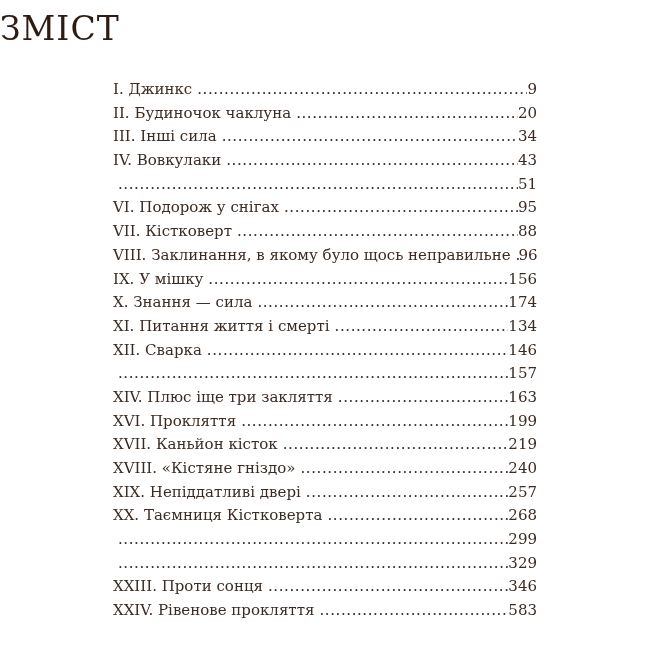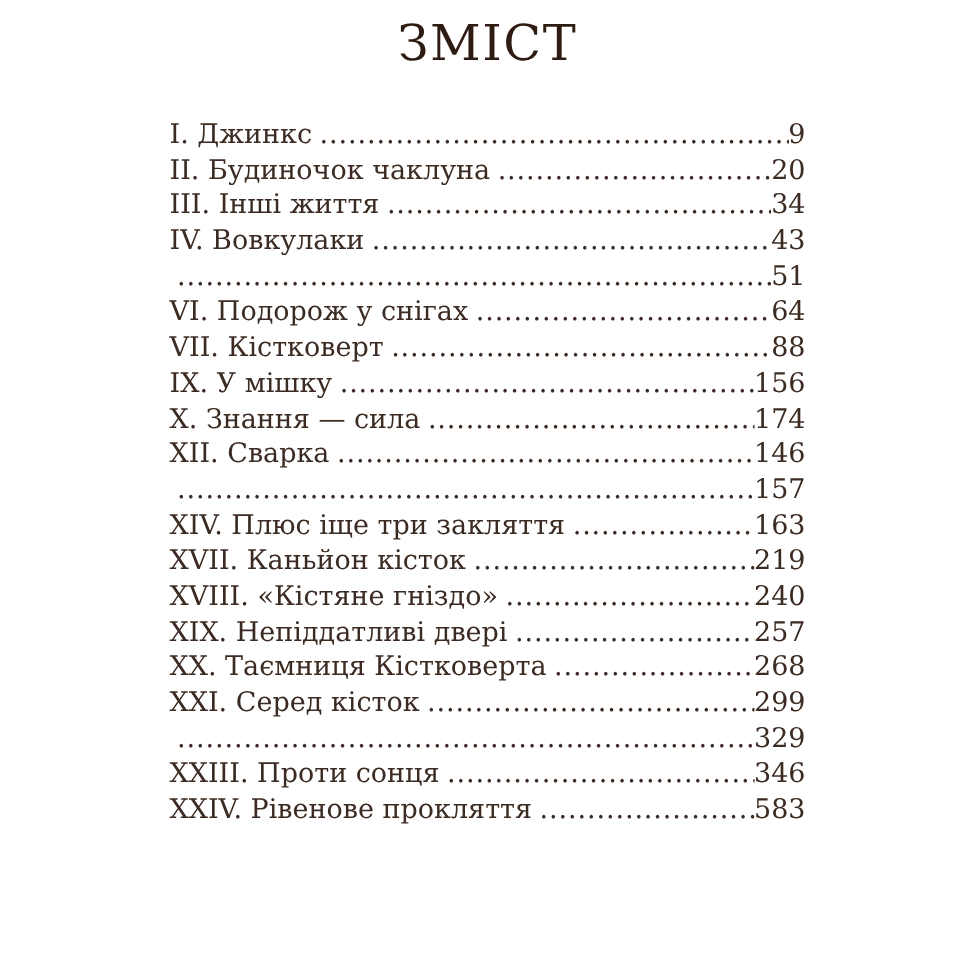--- a/index.html
+++ b/index.html
@@ -16,31 +16,30 @@
   }
   .page {
     position: relative;
     width: 650px;
     height: 650px;
     background: #ffffff;
   }
   .title {
     margin: 0;
     padding-top: 12px;
-    text-align: center;
     font-size: 33px;
     line-height: 34px;
     font-weight: normal;
     letter-spacing: 1px;
     color: #2e1c13;
   }
   .toc {
     width: 424px;
     margin: 32px auto 0 auto;
-    font-size: 18px;
+    font-size: 15px;
   }
   .toc-row {
     display: flex;
     align-items: baseline;
     line-height: 23.7px;
     height: 23.7px;
     white-space: nowrap;
   }
   .toc-label {
     flex: 0 0 auto;
@@ -73,80 +72,95 @@
     <span class="toc-page">9</span>
   </div>
 
   <div class="toc-row">
     <span class="toc-label">II. Будиночок чаклуна</span>
     <span class="toc-dots" aria-hidden="true"></span>
     <span class="toc-page">20</span>
   </div>
 
   <div class="toc-row">
-    <span class="toc-label">III. Інші життя</span>
+    <span class="toc-label">III. Інші сила</span>
     <span class="toc-dots" aria-hidden="true"></span>
     <span class="toc-page">34</span>
   </div>
 
   <div class="toc-row">
     <span class="toc-label">IV. Вовкулаки</span>
     <span class="toc-dots" aria-hidden="true"></span>
     <span class="toc-page">43</span>
   </div>
 
   <div class="toc-row">
     <span class="toc-dots" aria-hidden="true"></span>
     <span class="toc-page">51</span>
   </div>
 
   <div class="toc-row">
     <span class="toc-label">VI. Подорож у снігах</span>
     <span class="toc-dots" aria-hidden="true"></span>
-    <span class="toc-page">64</span>
+    <span class="toc-page">95</span>
   </div>
 
   <div class="toc-row">
     <span class="toc-label">VII. Кістковерт</span>
     <span class="toc-dots" aria-hidden="true"></span>
     <span class="toc-page">88</span>
   </div>
 
+  <div class="toc-row">
+    <span class="toc-label">VIII. Заклинання, в якому було щось неправильне</span>
+    <span class="toc-dots" aria-hidden="true"></span>
+    <span class="toc-page">96</span>
+  </div>
 
   <div class="toc-row">
     <span class="toc-label">IX. У мішку</span>
     <span class="toc-dots" aria-hidden="true"></span>
     <span class="toc-page">156</span>
   </div>
 
   <div class="toc-row">
     <span class="toc-label">X. Знання — сила</span>
     <span class="toc-dots" aria-hidden="true"></span>
     <span class="toc-page">174</span>
   </div>
 
+  <div class="toc-row">
+    <span class="toc-label">XI. Питання життя і смерті</span>
+    <span class="toc-dots" aria-hidden="true"></span>
+    <span class="toc-page">134</span>
+  </div>
 
   <div class="toc-row">
     <span class="toc-label">XII. Сварка</span>
     <span class="toc-dots" aria-hidden="true"></span>
     <span class="toc-page">146</span>
   </div>
 
   <div class="toc-row">
     <span class="toc-dots" aria-hidden="true"></span>
     <span class="toc-page">157</span>
   </div>
 
   <div class="toc-row">
     <span class="toc-label">XIV. Плюс іще три закляття</span>
     <span class="toc-dots" aria-hidden="true"></span>
     <span class="toc-page">163</span>
   </div>
 
 
+  <div class="toc-row">
+    <span class="toc-label">XVI. Прокляття</span>
+    <span class="toc-dots" aria-hidden="true"></span>
+    <span class="toc-page">199</span>
+  </div>
 
   <div class="toc-row">
     <span class="toc-label">XVII. Каньйон кісток</span>
     <span class="toc-dots" aria-hidden="true"></span>
     <span class="toc-page">219</span>
   </div>
 
   <div class="toc-row">
     <span class="toc-label">XVIII. «Кістяне гніздо»</span>
     <span class="toc-dots" aria-hidden="true"></span>
@@ -159,21 +173,20 @@
     <span class="toc-page">257</span>
   </div>
 
   <div class="toc-row">
     <span class="toc-label">XX. Таємниця Кістковерта</span>
     <span class="toc-dots" aria-hidden="true"></span>
     <span class="toc-page">268</span>
   </div>
 
   <div class="toc-row">
-    <span class="toc-label">XXI. Серед кісток</span>
     <span class="toc-dots" aria-hidden="true"></span>
     <span class="toc-page">299</span>
   </div>
 
   <div class="toc-row">
     <span class="toc-dots" aria-hidden="true"></span>
     <span class="toc-page">329</span>
   </div>
 
   <div class="toc-row">

